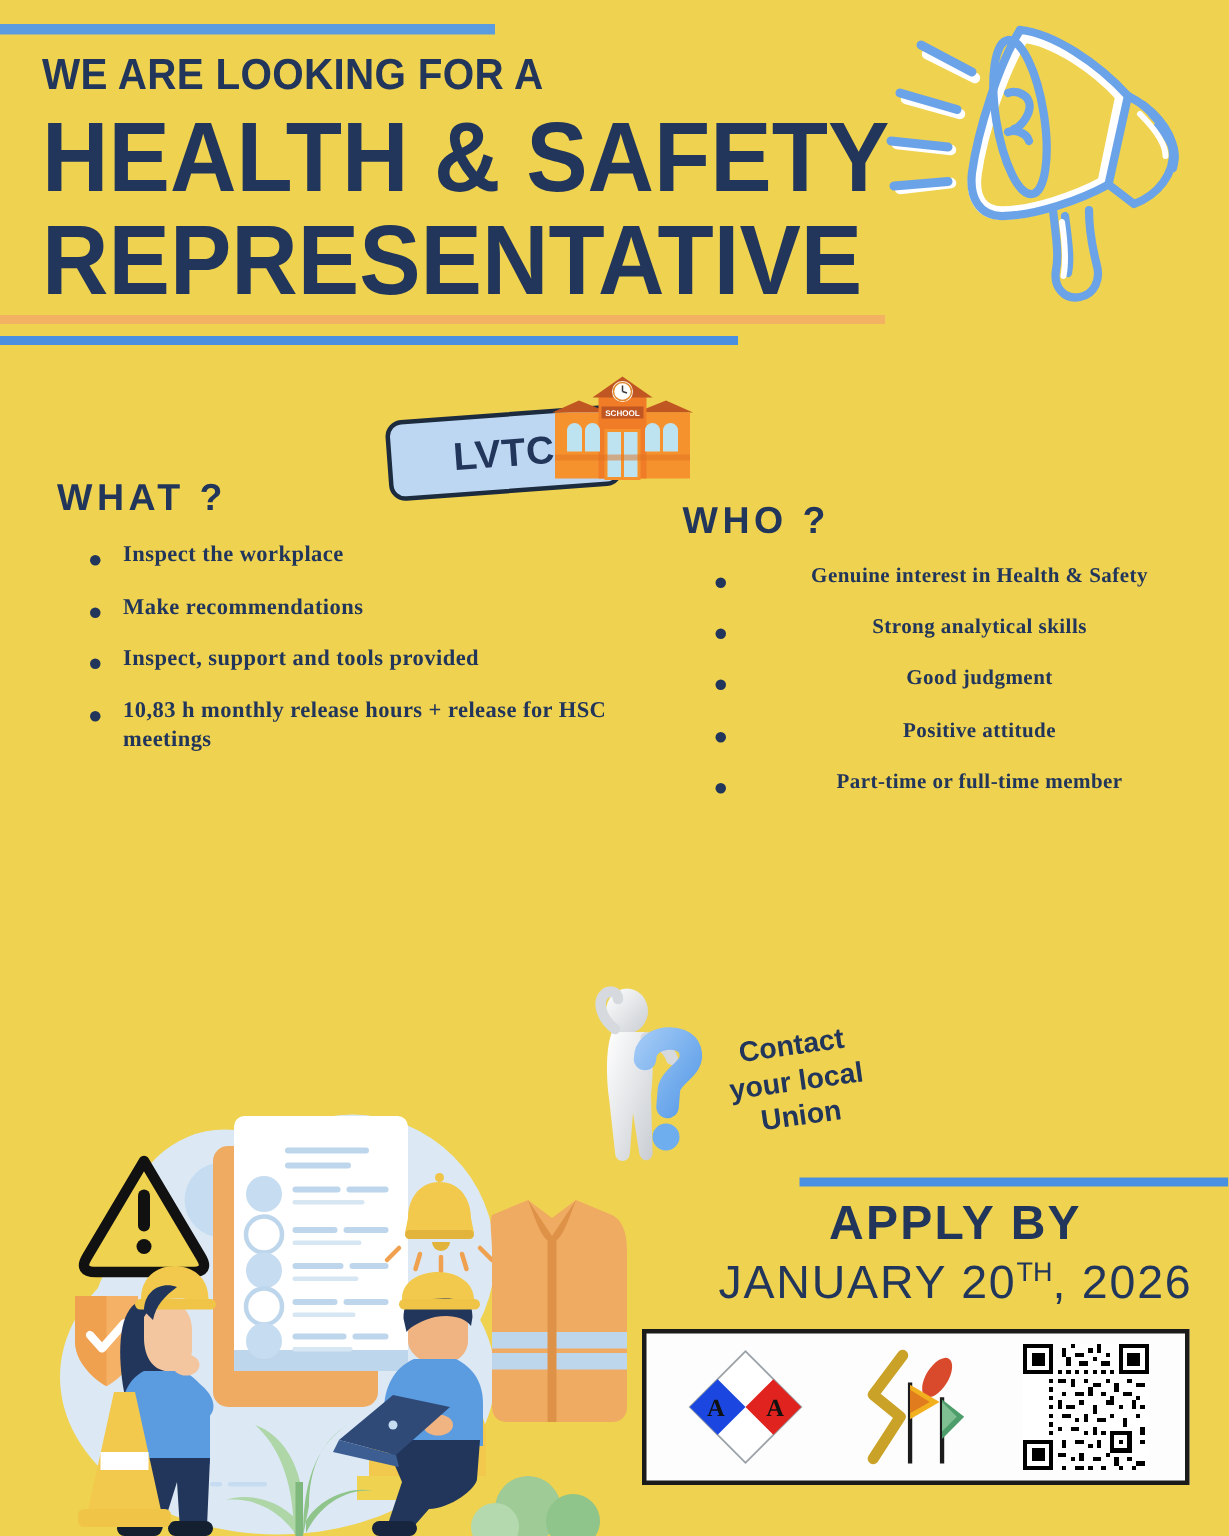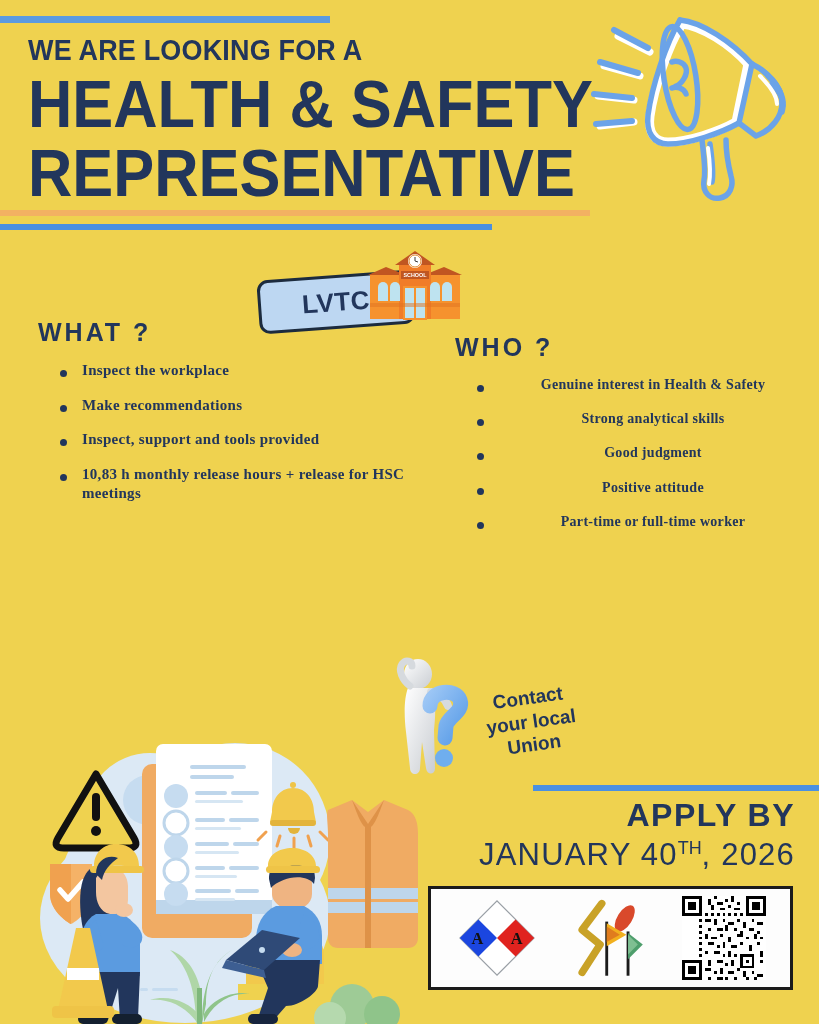--- a/index.html
+++ b/index.html
@@ -81,21 +81,21 @@
   
   .union-fig{position:absolute;left:386px;top:650px;width:100px;height:140px;}
   .union-text{
     position:absolute;left:476px;top:686px;width:110px;
     transform:rotate(-8deg);
     color:#22365C;font-size:19px;font-weight:bold;line-height:1.24;
     text-align:center;
   }
 
   
-  .apply{position:absolute;right:24px;top:797px;text-align:right;color:#22365C;}
+  .apply{position:absolute;right:24px;top:797px;text-align:center;color:#22365C;}
   .apply-label{font-size:32px;font-weight:bold;letter-spacing:1.5px;}
   .apply-date{font-size:31px;letter-spacing:1.2px;margin-top:3px;white-space:nowrap;}
   .apply-date sup{font-size:.58em;vertical-align:super;letter-spacing:0;}
 
   
   .logo-box{
     position:absolute;left:428px;top:886px;width:365px;height:104px;
     background:#FDFDFD;border:3px solid #1B1B1B;
     display:flex;align-items:center;justify-content:space-around;
     padding:0 6px;box-sizing:border-box;
@@ -206,21 +206,21 @@
     </ul>
   </div>
 
   <div class="col-who">
     <div class="sec-head">WHO ?</div>
     <ul class="blist">
       <li>Genuine interest in Health &amp; Safety</li>
       <li>Strong analytical skills</li>
       <li>Good judgment</li>
       <li>Positive attitude</li>
-      <li>Part-time or full-time worker</li>
+      <li>Part-time or full-time member</li>
     </ul>
   </div>
 
   <svg class="union-fig" viewBox="0 0 100 140">
     <defs>
       <linearGradient id="gq" x1="0" y1="0" x2="1" y2="1">
         <stop offset="0" stop-color="#9CC6F5"></stop>
           <stop offset="1" stop-color="#5C9EE8"></stop>
       </linearGradient>
       <linearGradient id="gp" x1="0" y1="0" x2="1" y2="1">
@@ -240,21 +240,21 @@
   </svg>
 
   <div class="union-text">
     <div>Contact</div>
     <div>your local</div>
     <div>Union</div>
   </div>
 
   <div class="apply">
     <div class="apply-label">APPLY BY</div>
-    <div class="apply-date"><span>JANUARY 40</span><sup>TH</sup><span>, 2026</span></div>
+    <div class="apply-date"><span>JANUARY 20</span><sup>TH</sup><span>, 2026</span></div>
   </div>
 
   <div class="logo-box">
 
     <div class="logo-item">
       <svg width="82" height="82" viewBox="0 0 100 100">
         <g transform="rotate(45 50 50)">
           <rect x="18" y="18" width="64" height="64" fill="#FFFFFF" stroke="#9AA0A6" stroke-width="1.4"></rect>
           <rect x="50" y="18" width="32" height="32" fill="#E0231F"></rect>
           <rect x="18" y="50" width="32" height="32" fill="#1B46E0"></rect>

